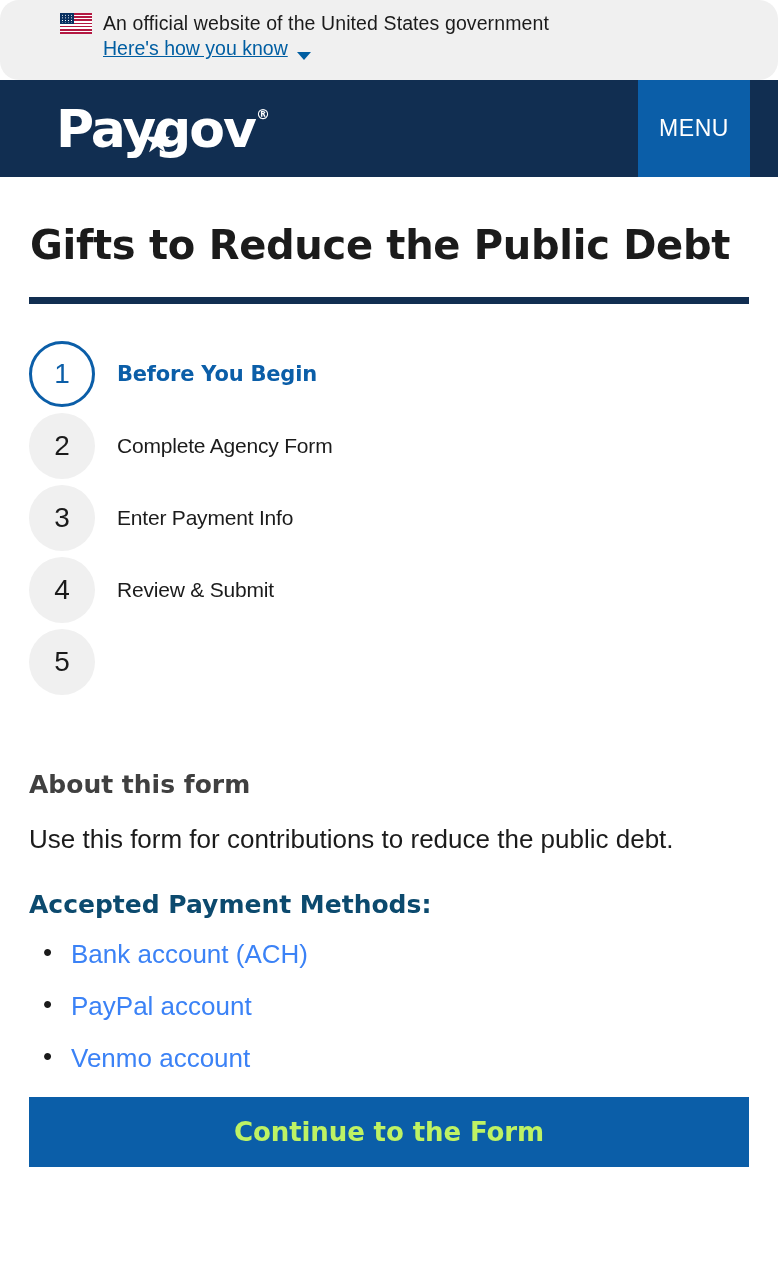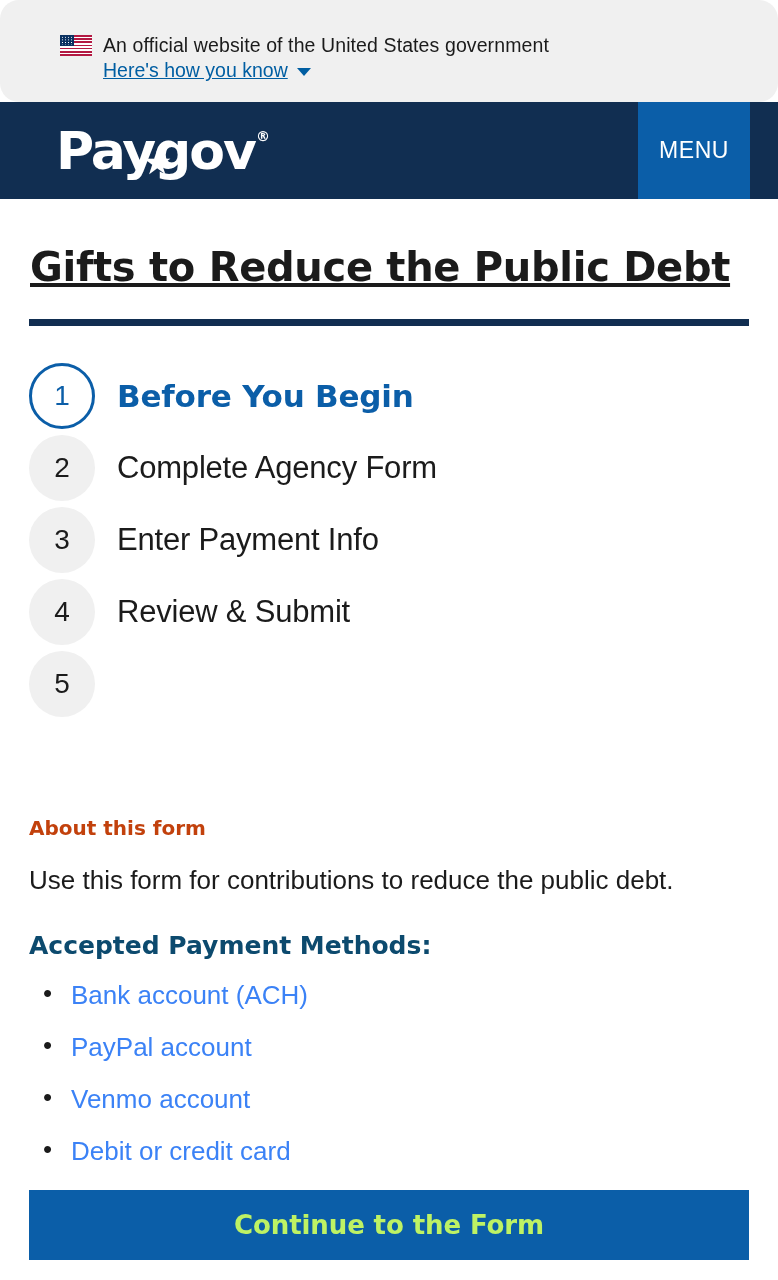--- a/index.html
+++ b/index.html
@@ -15,21 +15,21 @@
     width: 778px;
     height: 1280px;
     position: relative;
     overflow: hidden;
     background: #ffffff;
   }
 
   
   .gov-banner {
     background: #f0f0f0;
-    padding: 34px 0 20px 0;
+    padding: 12px 0 20px 0;
     width: 100%;
     border-radius: 19px;
   }
   .gov-banner-inner {
     padding-left: 60px;
     display: flex;
     flex-direction: column;
     gap: 2px;
   }
   .gov-banner-row1 {
@@ -71,21 +71,21 @@
     background-size: 3px 2.6px;
   }
   .gov-banner-text {
     font-size: 19.5px;
     color: #1b1b1b;
     line-height: 1.2;
     letter-spacing: .1px;
   }
   .gov-banner-row2 {
     display: flex;
-    align-items: center;
+    align-items: flex-end;
     gap: 9px;
     margin-left: 43px;
   }
   .gov-banner-link {
     font-size: 19.5px;
     color: #005ea2;
     text-decoration: underline;
     cursor: pointer;
   }
   .chev-down {
@@ -155,21 +155,20 @@
   .main {
     padding: 0 29px;
   }
   .page-title {
     font-family: "DejaVu Sans", sans-serif;
     font-weight: bold;
     font-size: 40px;
     color: #1b1b1b;
     margin: 45px 0 0 1px;
     letter-spacing: -0.3px;
-    text-decoration: underline;
   }
   .title-rule {
     height: 7px;
     background: #112e51;
     margin-top: 29px;
     width: 100%;
   }
 
   
   .steps {
@@ -193,37 +192,37 @@
     background: #f0f0f0;
     flex: 0 0 auto;
     font-family: "Liberation Sans", sans-serif;
   }
   .step.active .step-circle {
     background: #ffffff;
     border: 3px solid #0b5ea8;
     color: #0b5ea8;
   }
   .step-label {
-    font-size: 31px;
+    font-size: 21px;
     color: #1b1b1b;
     letter-spacing: -0.2px;
   }
   .step.active .step-label {
     color: #0b5ea8;
     font-weight: bold;
     font-family: "DejaVu Sans", sans-serif;
   }
 
   
   .about-heading {
     font-family: "DejaVu Sans", sans-serif;
     font-weight: bold;
-    font-size: 20px;
-    color: #c2410c;
-    margin-top: 96px;
+    font-size: 25px;
+    color: #404040;
+    margin-top: 72px;
   }
   .about-text {
     font-size: 26px;
     color: #1b1b1b;
     margin-top: 24px;
     line-height: 1.25;
   }
   .methods-heading {
     font-family: "DejaVu Sans", sans-serif;
     font-weight: bold;
@@ -327,19 +326,18 @@
       </div>
     </div>
 
     <div class="about-heading">About this form</div>
     <div class="about-text">Use this form for contributions to reduce the public debt.</div>
     <div class="methods-heading">Accepted Payment Methods:</div>
     <ul class="methods">
       <li>Bank account (ACH)</li>
       <li>PayPal account</li>
       <li>Venmo account</li>
-      <li>Debit or credit card</li>
     </ul>
 
     <button class="cta">Continue to the Form</button>
   </div>
 
 </div>
 
 </body></html>

